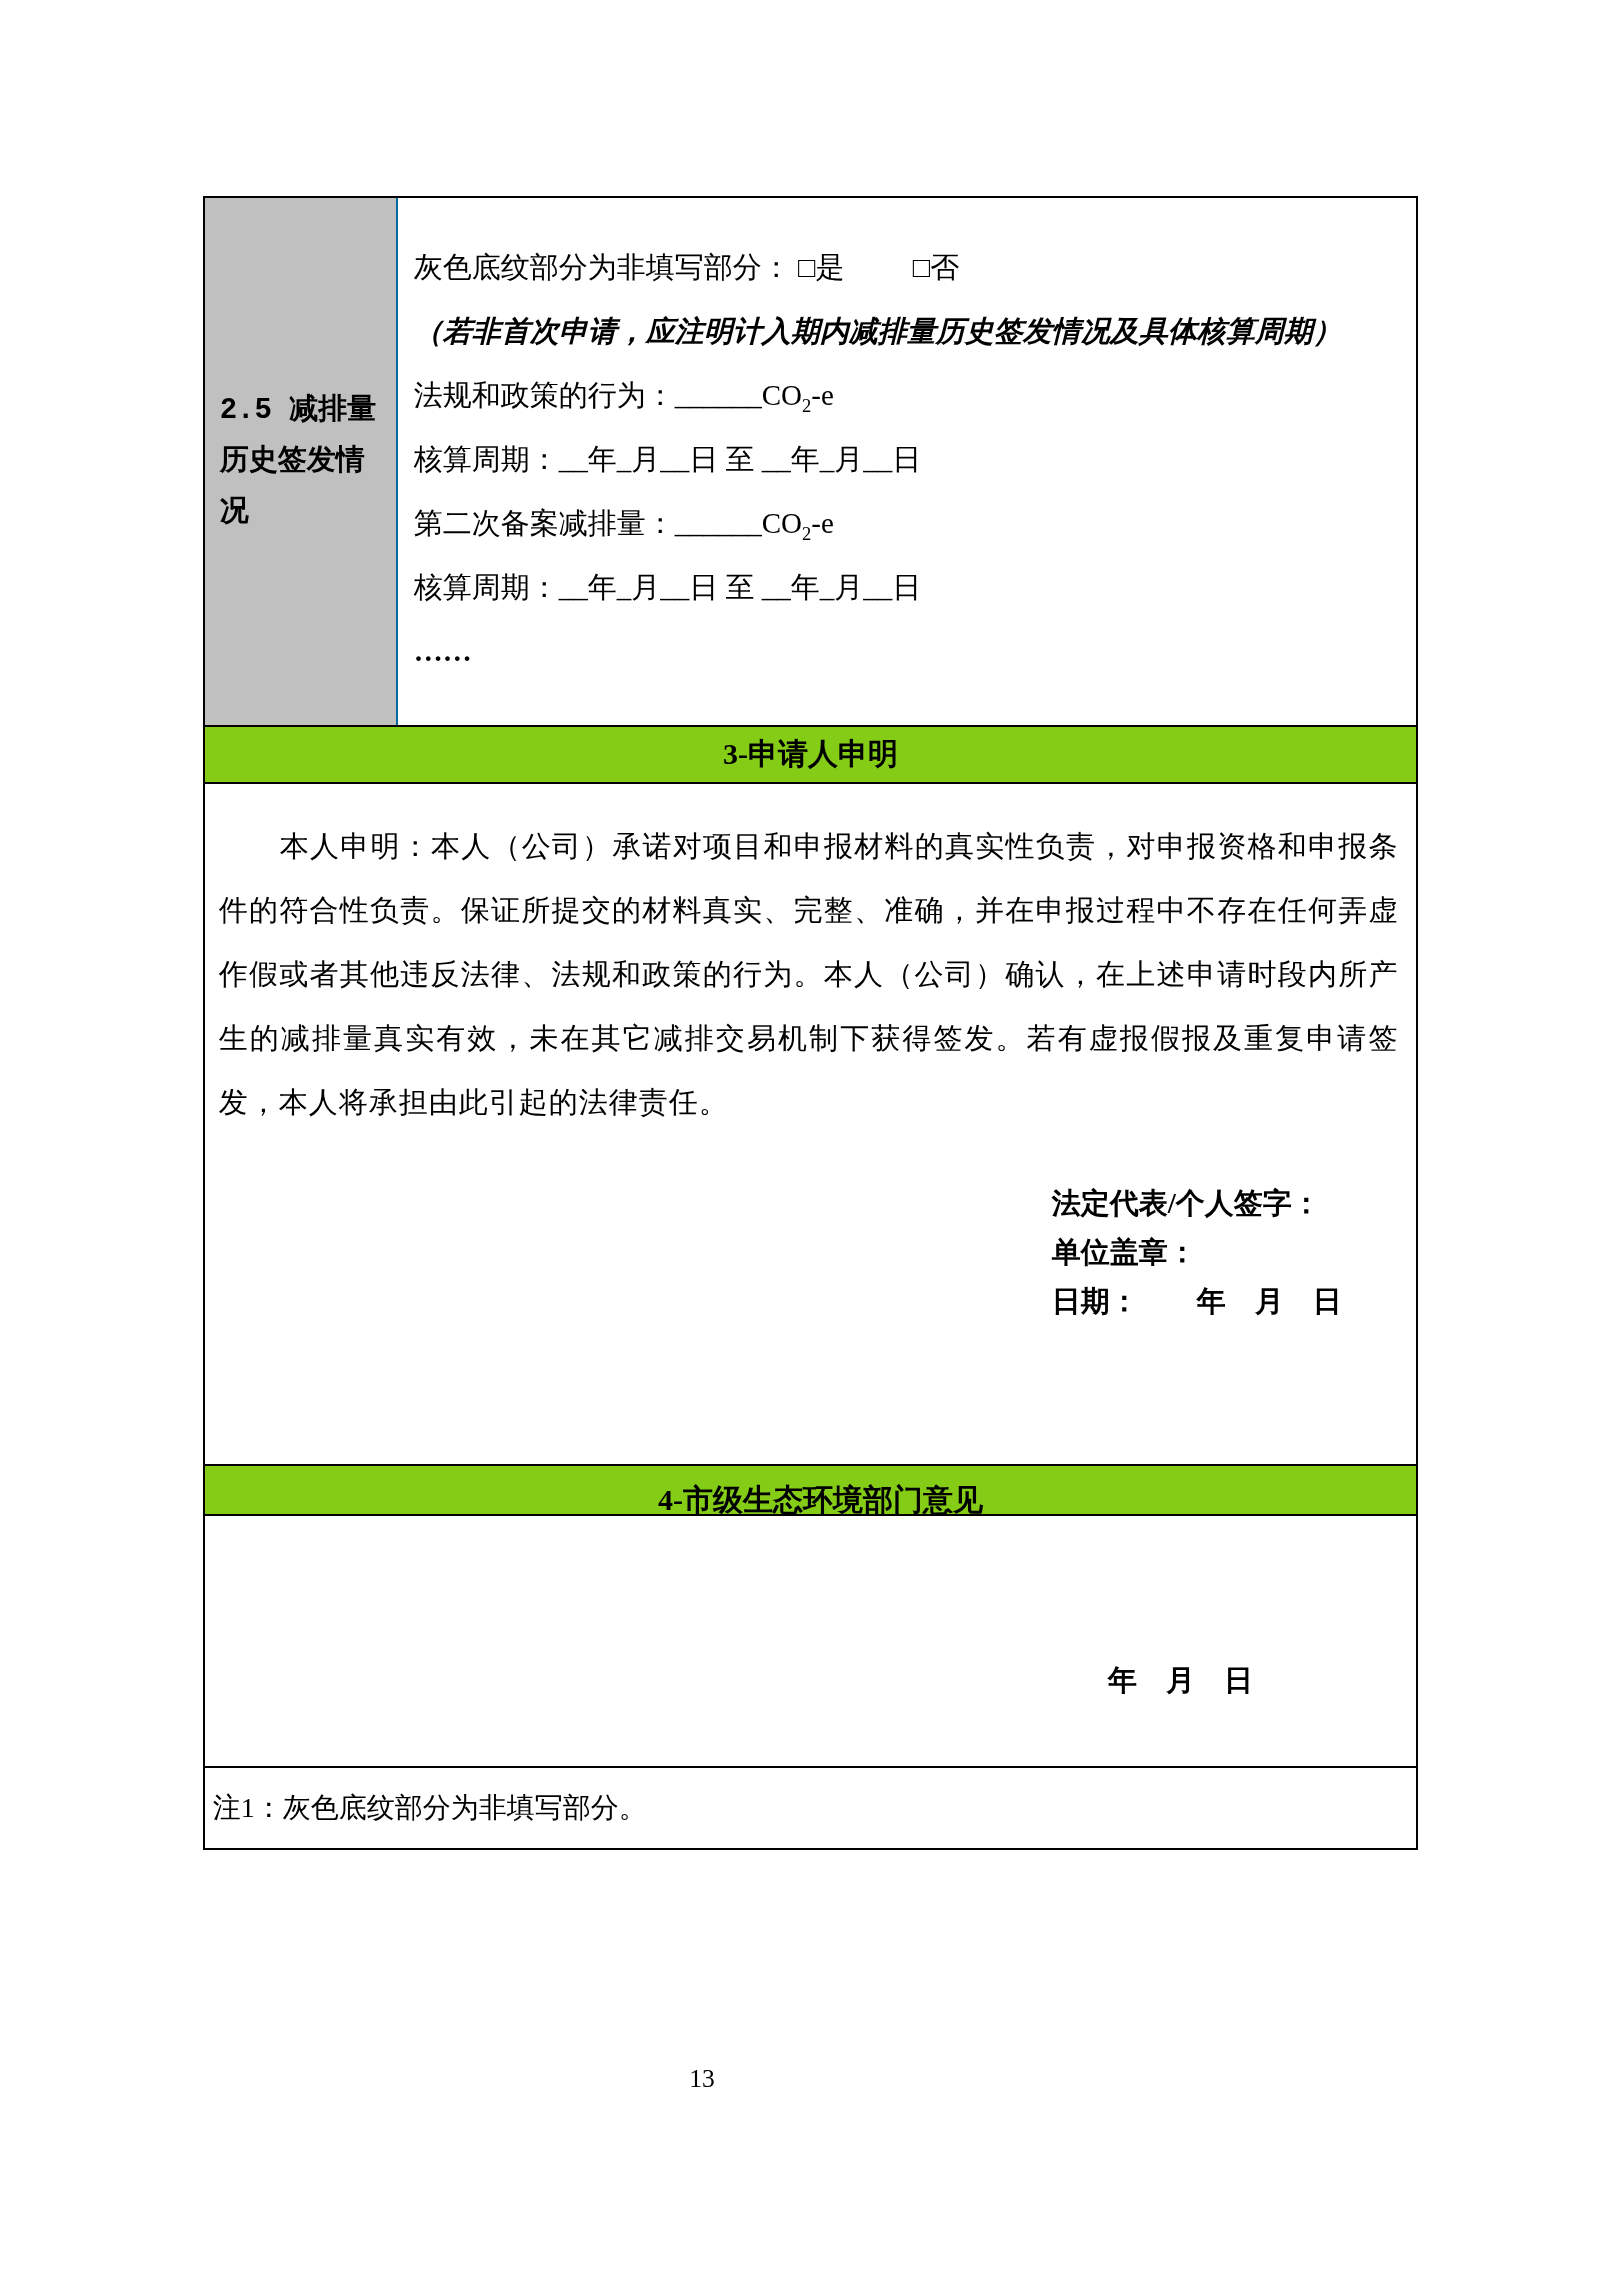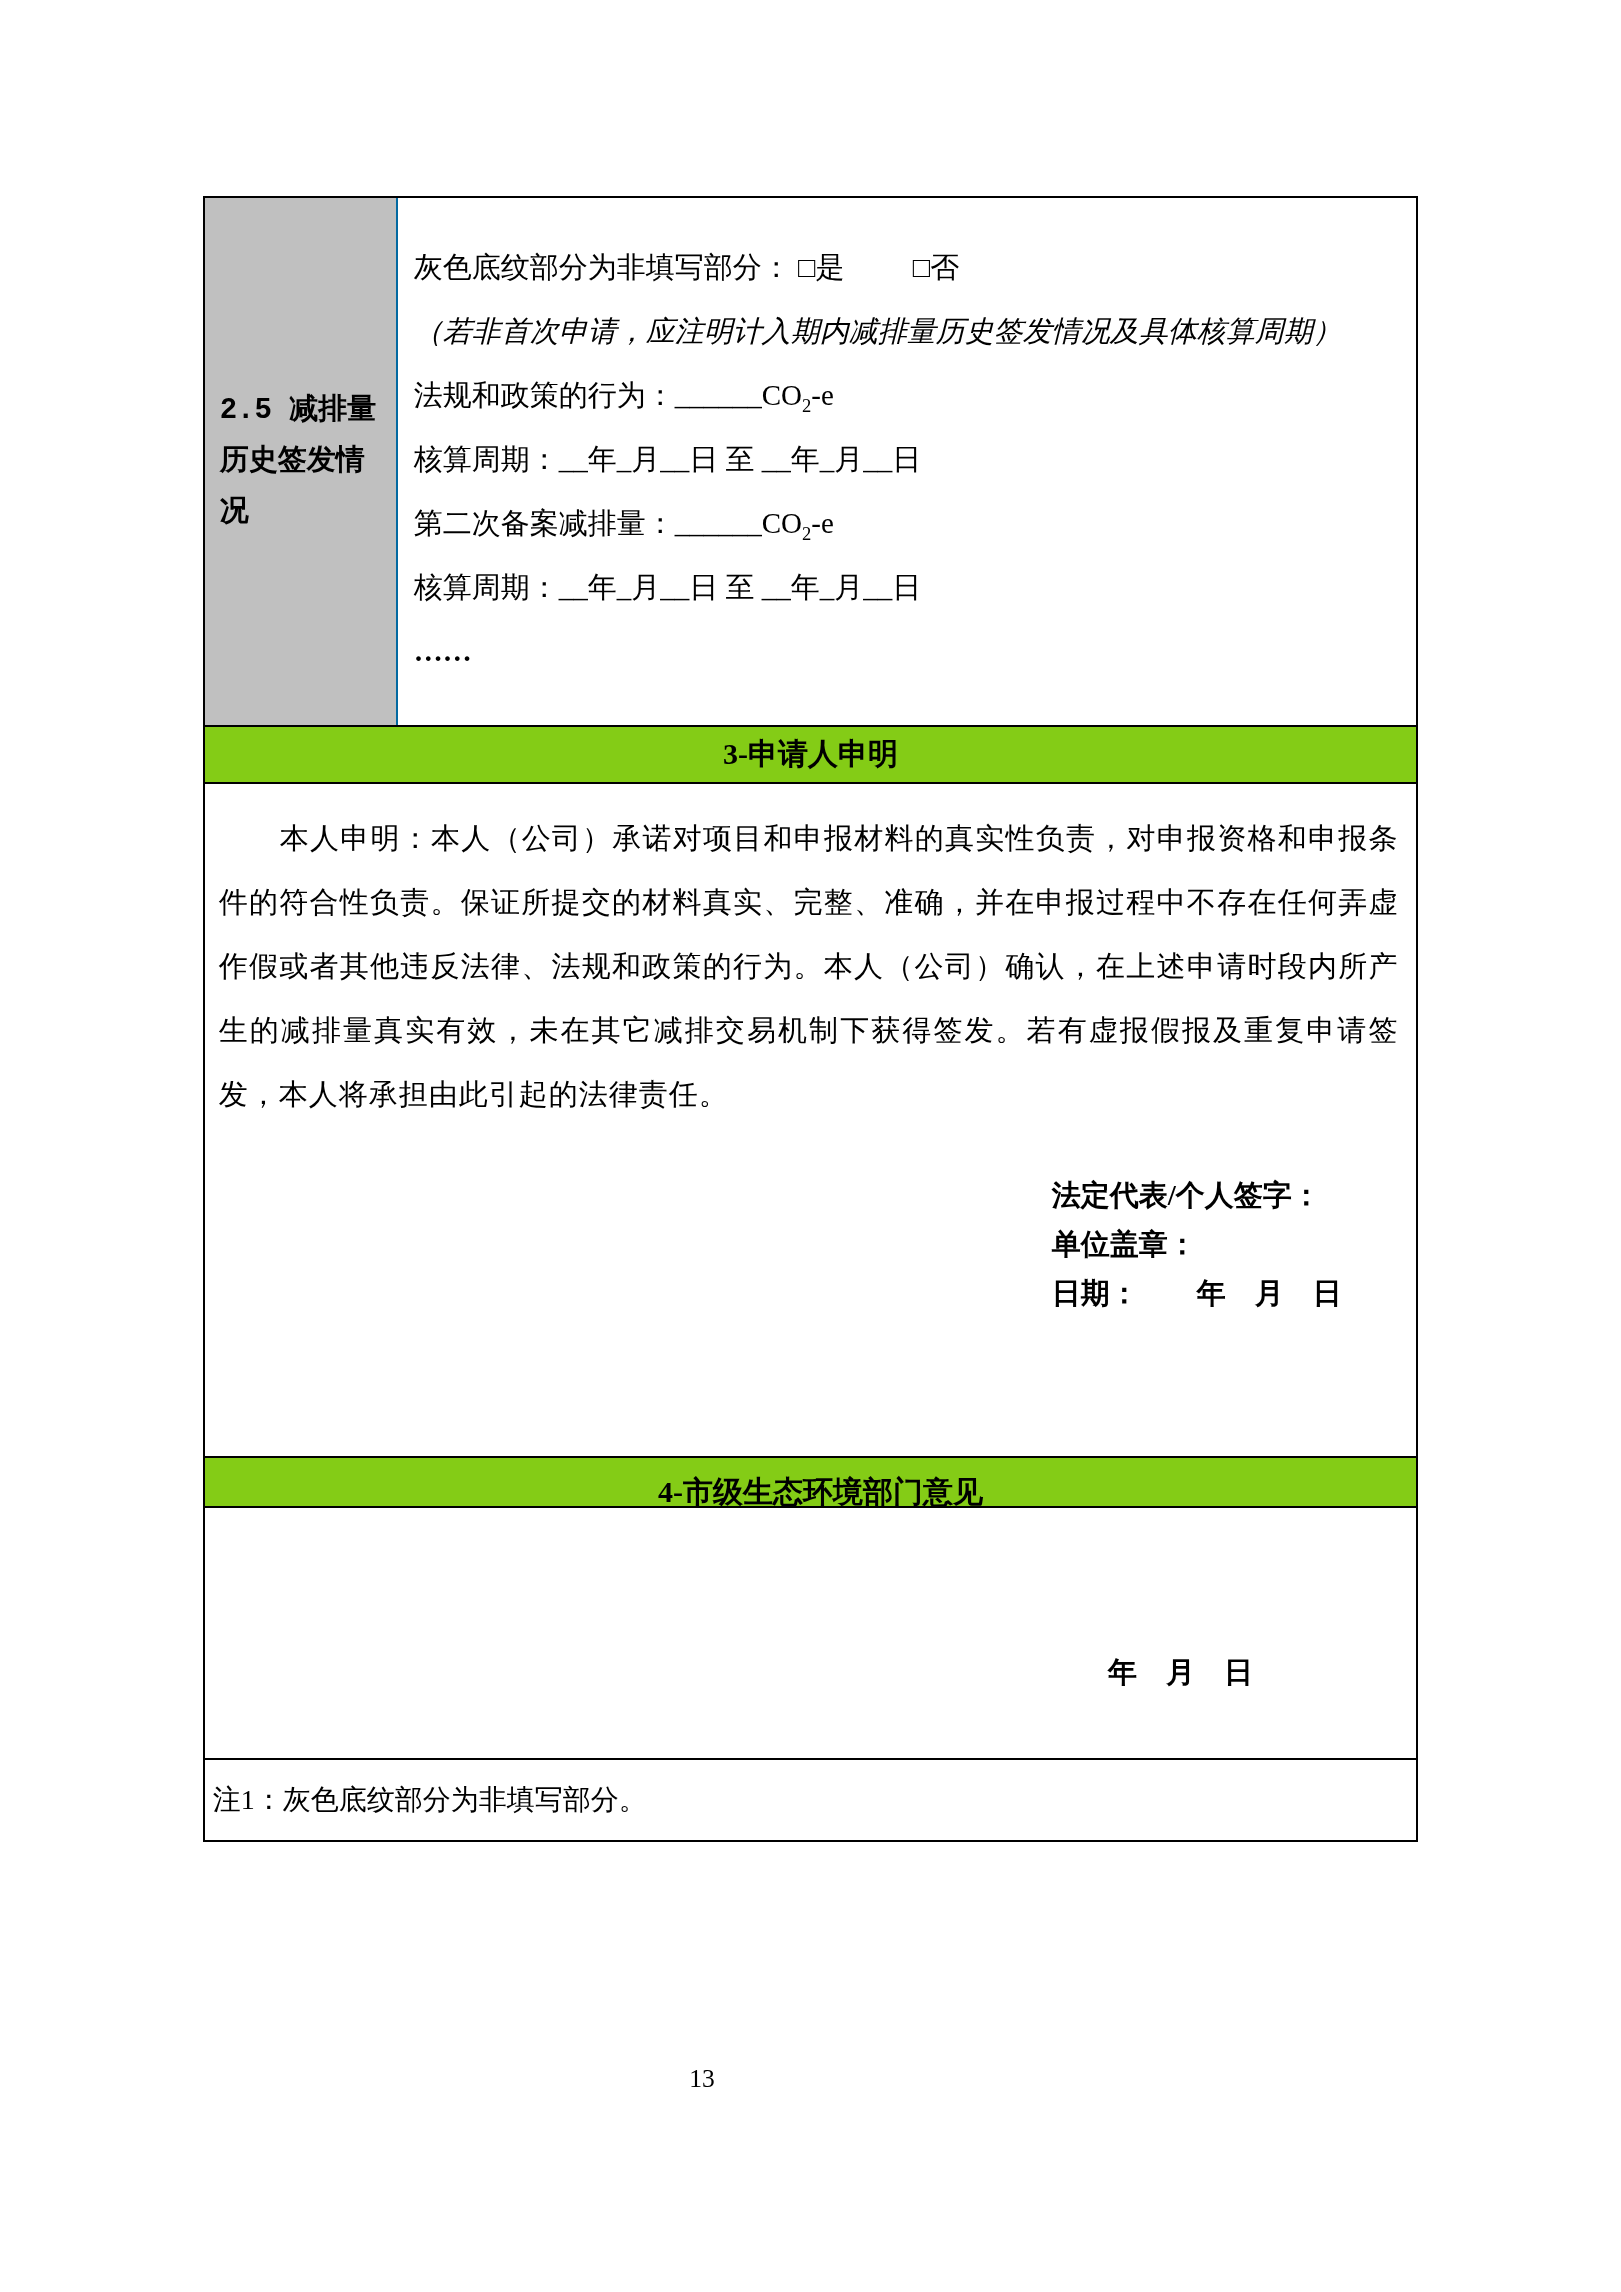--- a/index.html
+++ b/index.html
@@ -25,40 +25,40 @@
     border-right:2px solid #0369a1;
     display:flex; align-items:center;
     padding:0 14.7px;
     font-weight:bold; font-size:29px; line-height:51px;font-family:Liberation Mono, monospace;
   }
   .cell-content {
     flex:1; padding:37px 19.6px 0 15.7px;
     font-size:29px;
   }
   .fline { height:64px; line-height:64px; white-space:nowrap; }
-  .fline.italic { font-style:italic; }
+  .fline.italic { font-style:italic;font-weight:bold; }
   .fline.bold { font-weight:bold; }
   .cb-no-gap { margin-left:61px; }
   .blank { letter-spacing:0; }
   sub.co2sub { font-size:18.6px; line-height:0; }
   
   .row-header {
     height:57px; line-height:53px;
     background:#84cc16;
     border-bottom:2.9px solid #000000;
     text-align:center;
     font-weight:bold; font-size:30px;
   }
   .row-header.hdr4 {
     height:52px; line-height:67px;
     border-top:2.9px solid #000000;
     padding-left:20px;
   }
   
-  .row-c { height:672px; padding:21.6px 17.6px 0 13.7px; }
+  .row-c { height:672px; padding:21.6px 17.6px 0 13.7px;margin-top:8px; }
   .declaration {
     font-size:29px; line-height:64px;
     letter-spacing:1px;
     text-align:justify;
     text-indent:61px;
   }
   .sig-block {
     margin-top:45px; margin-left:833px;
     font-weight:bold; font-size:29px; line-height:49px;
     white-space:nowrap;

